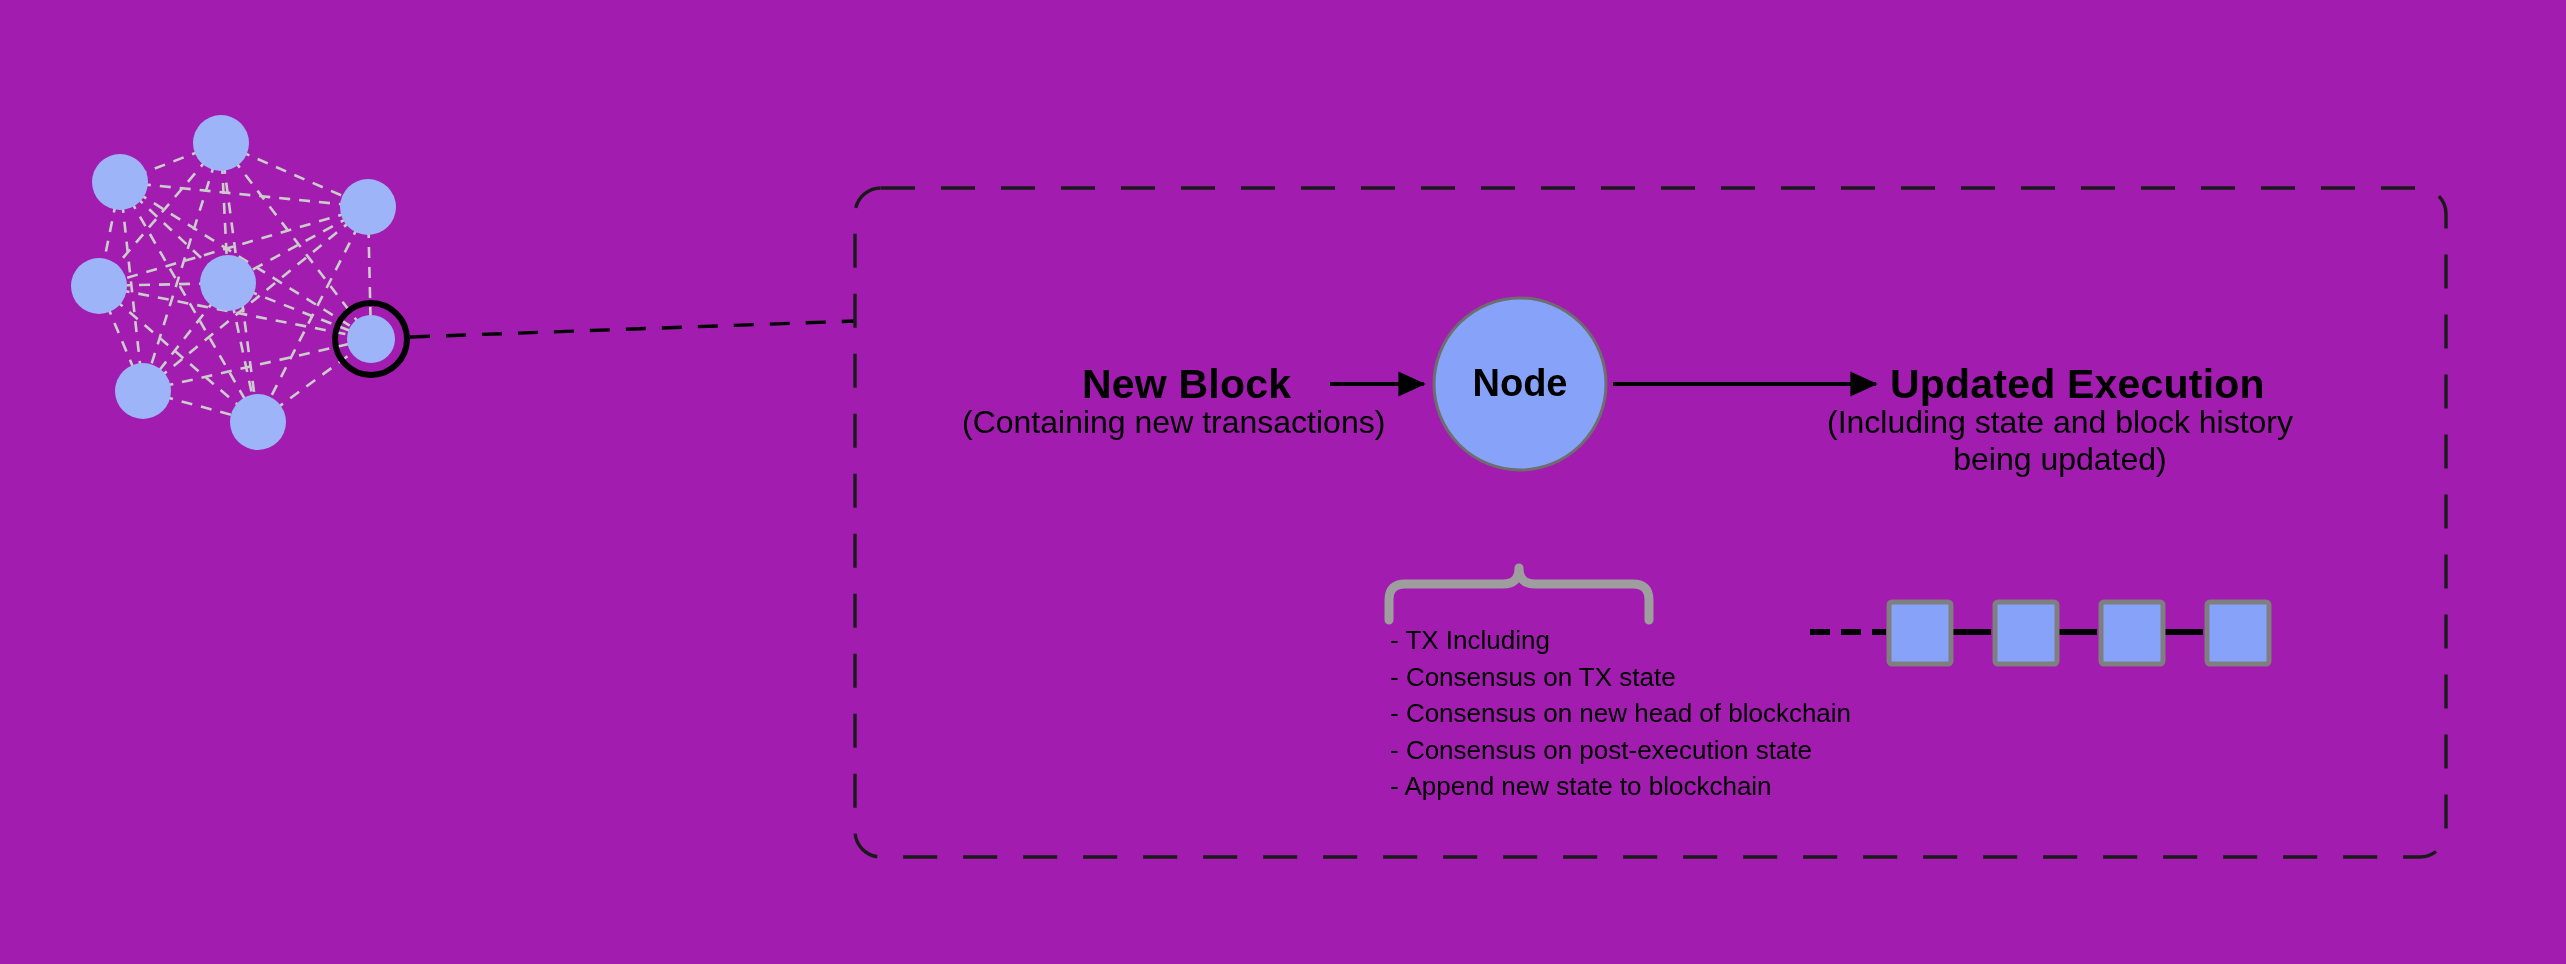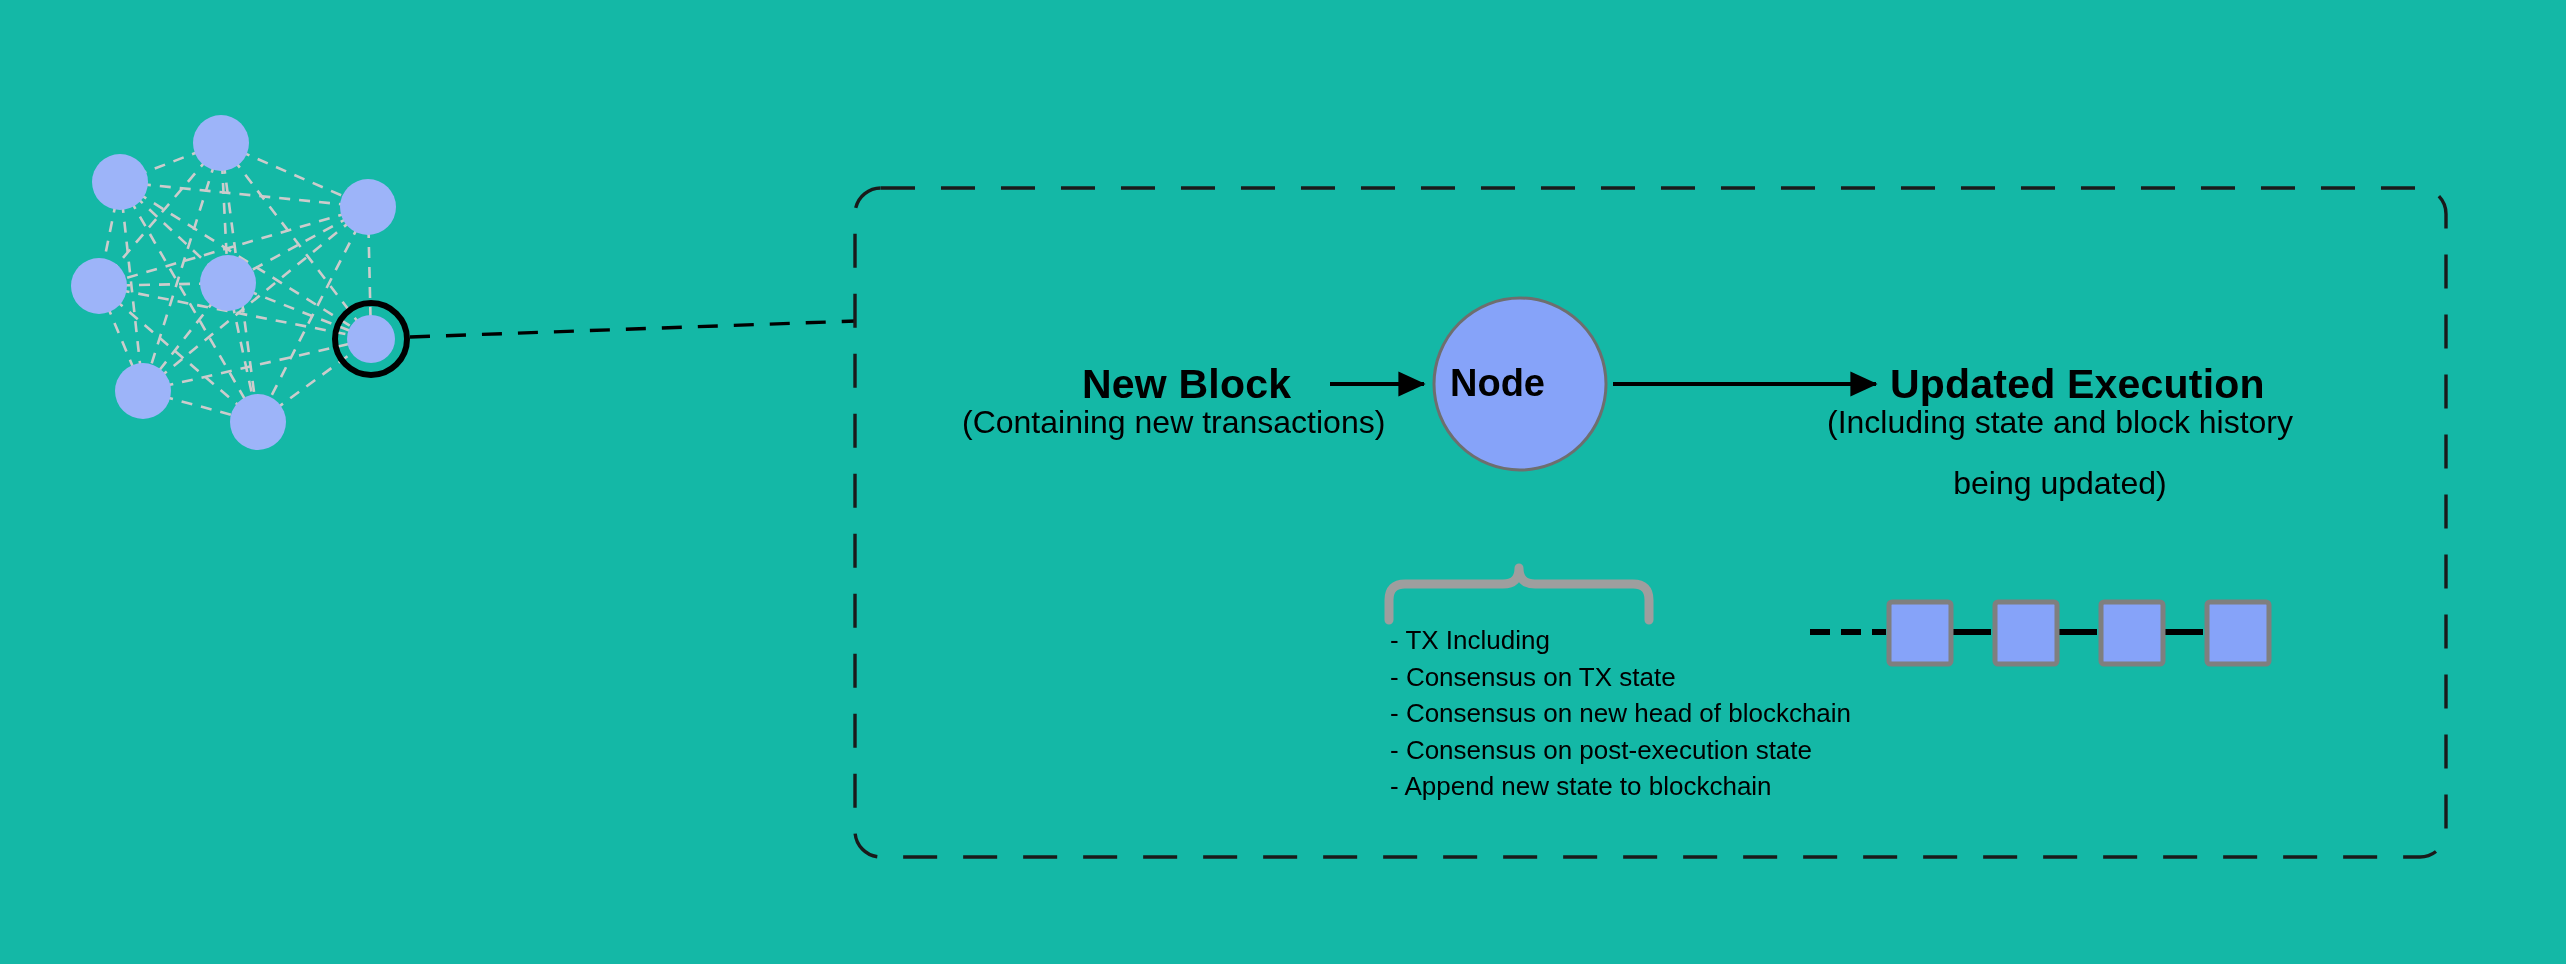--- a/index.html
+++ b/index.html
@@ -8,21 +8,21 @@
     background: #ffffff;
   }
   body {
     font-family: "Liberation Sans", sans-serif;
     color: #000000;
   }
   #stage {
     position: relative;
     width: 2566px;
     height: 964px;
-    background: #14b8a6;
+    background: #a21caf;
     overflow: hidden;
   }
   #stage svg.layer {
     position: absolute;
     left: 0;
     top: 0;
     width: 2566px;
     height: 964px;
   }
   .lbl {
@@ -36,22 +36,21 @@
     letter-spacing: 0.2px;
   }
   .lbl-sub {
     font-size: 32px;
     font-weight: normal;
   }
   .node-text {
     position: absolute;
     font-size: 38px;
     font-weight: bold;
-    text-align: left;
-    padding-left: 16px;
+    text-align: center;
   }
   .bullet-list {
     position: absolute;
     left: 1390px;
     top: 622px;
     width: 700px;
   }
   .bullet-item {
     font-size: 26px;
     line-height: 36.5px;
@@ -150,21 +149,21 @@
     </g>
   </svg>
 
   <div class="lbl lbl-title" style="left:1082px; top:360px;">New Block</div>
   <div class="lbl lbl-sub" style="left:962px; top:404px;">(Containing new transactions)</div>
 
   <div class="node-text" style="left:1434px; top:362px; width:172px;">Node</div>
 
   <div class="lbl lbl-title" style="left:1890px; top:360px;">Updated Execution</div>
   <div class="lbl lbl-sub center" style="left:1780px; top:404px; width:560px;">(Including state and block history</div>
-  <div class="lbl lbl-sub center" style="left:1780px; top:441px; width:560px;margin-top:24px;">being updated)</div>
+  <div class="lbl lbl-sub center" style="left:1780px; top:441px; width:560px;">being updated)</div>
 
   <div class="bullet-list">
     <div class="bullet-item">- TX Including</div>
     <div class="bullet-item">- Consensus on TX state</div>
     <div class="bullet-item">- Consensus on new head of blockchain</div>
     <div class="bullet-item">- Consensus on post-execution state</div>
     <div class="bullet-item">- Append new state to blockchain</div>
   </div>
 
 </div>

